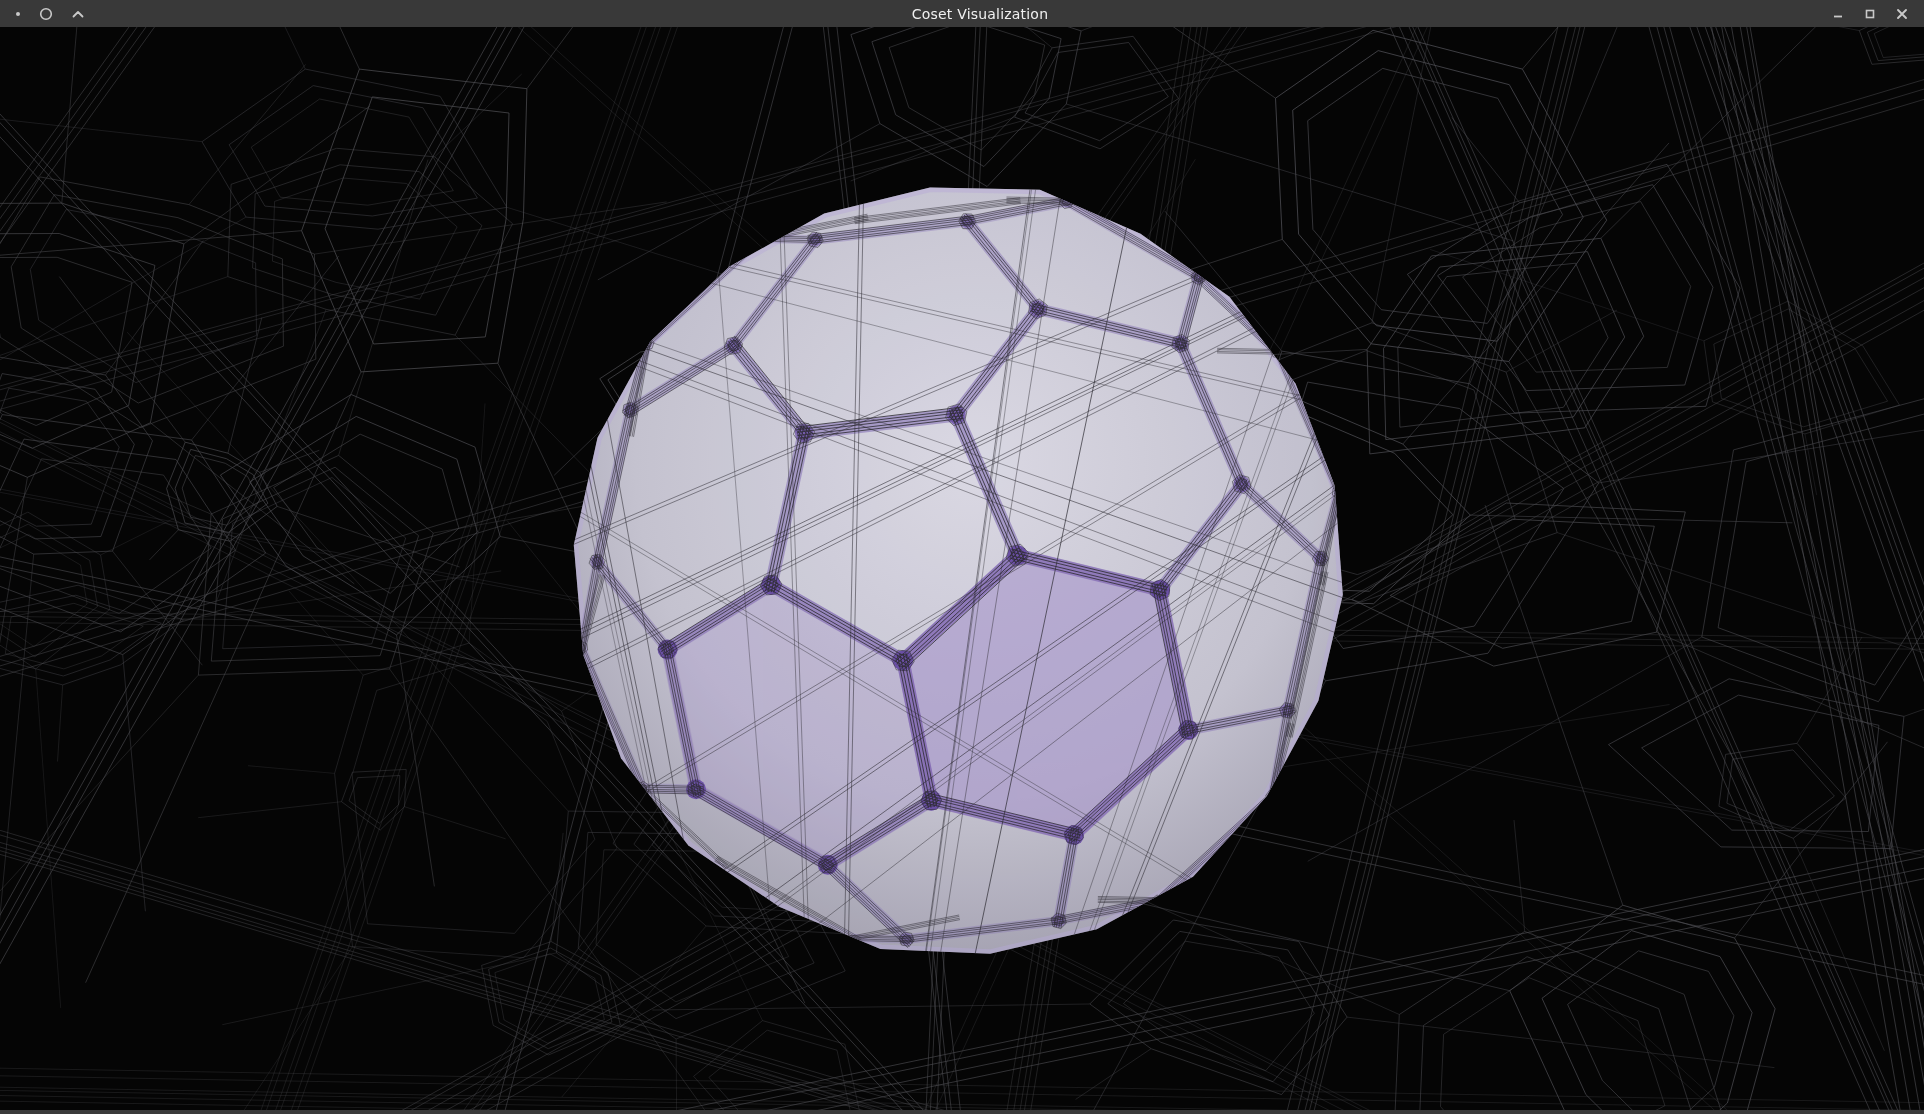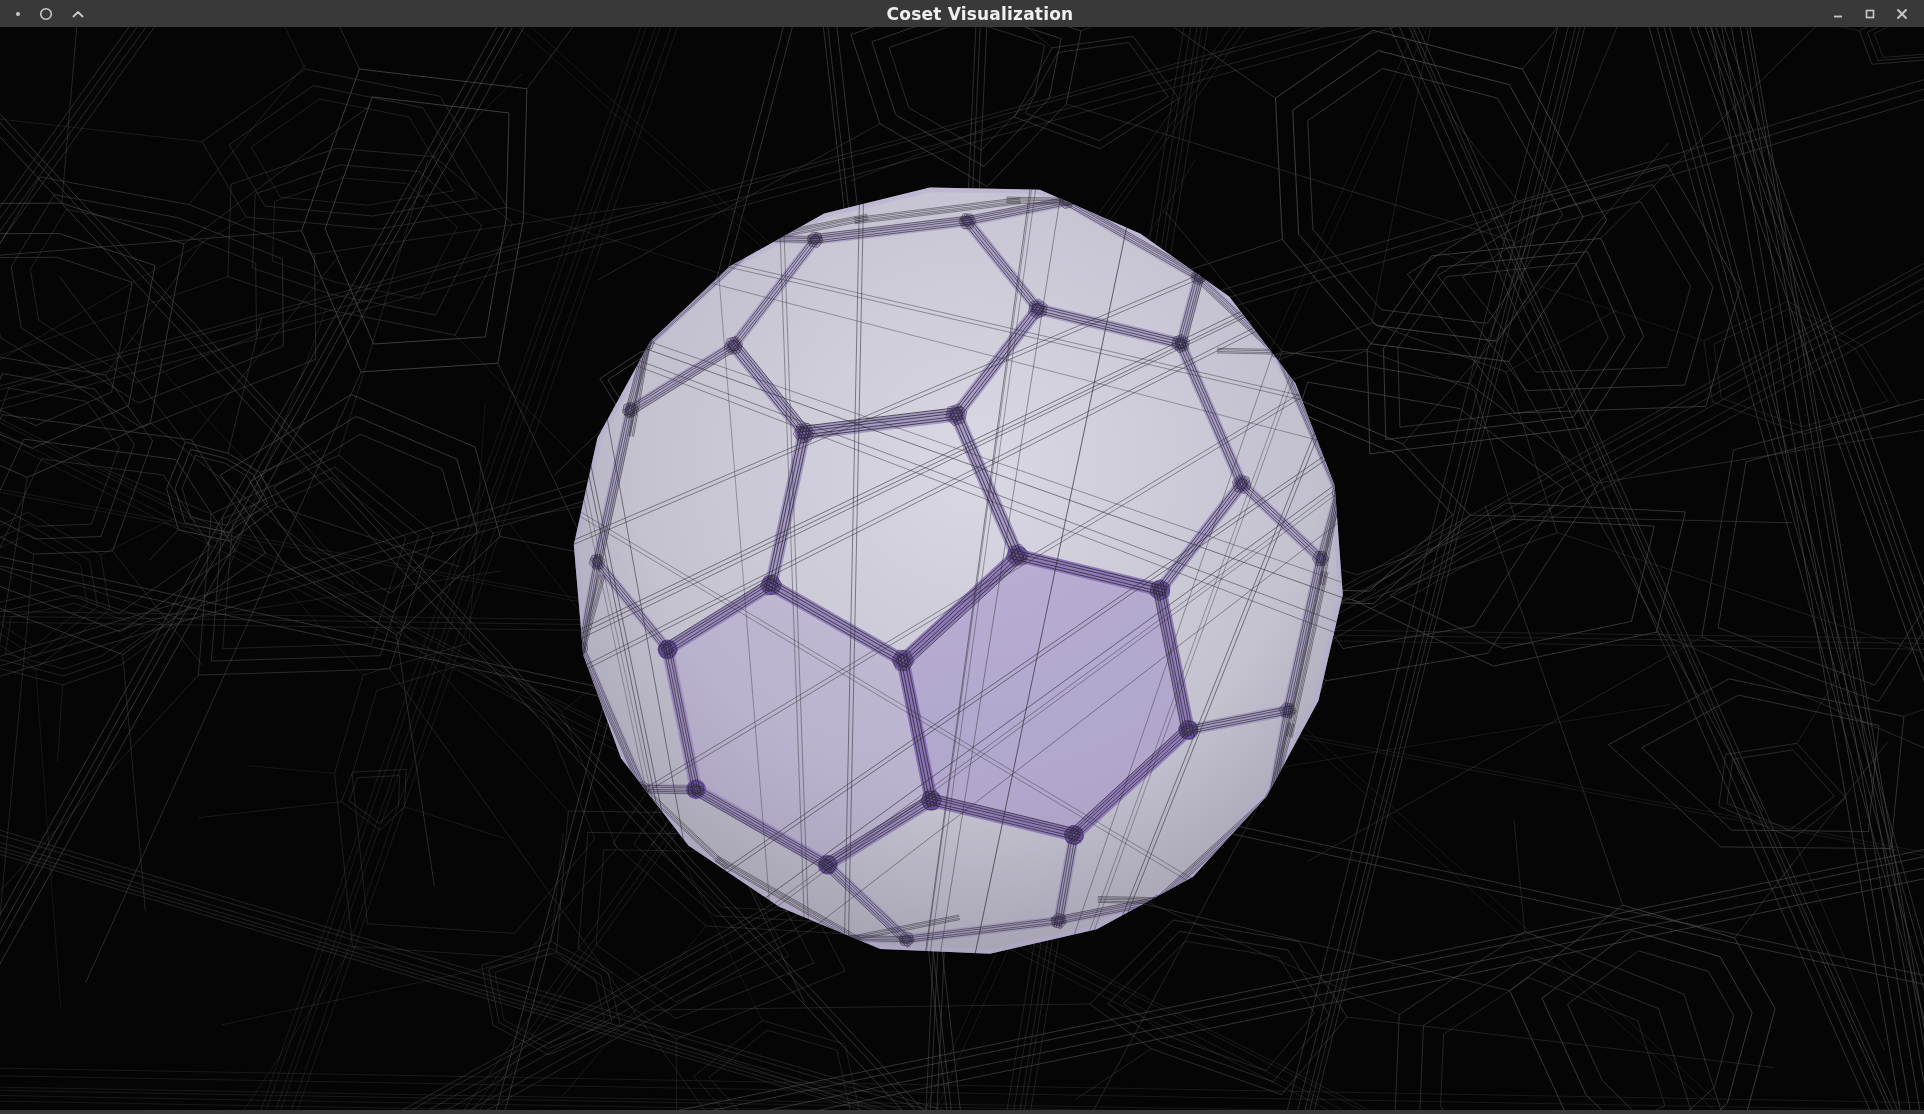--- a/index.html
+++ b/index.html
@@ -13,21 +13,21 @@
     position: relative; height: 27px;
     background: var(--titlebar-bg, #393939);
     display: flex; align-items: center; justify-content: space-between;
     box-sizing: border-box;
   }
   .tb-left, .tb-right { display: flex; align-items: center; height: 100%; z-index: 2; }
   .tb-title {
     position: absolute; left: 0; right: 0; top: 0; bottom: 0;
     display: flex; align-items: center; justify-content: center;
     color: var(--titlebar-text, #f0f0f0);
-    font-size: 17px; font-weight: bold; letter-spacing: 0.2px;
+    font-size: 14px; font-weight: normal; letter-spacing: 0.2px;
     pointer-events: none; z-index: 1; margin-left: 36px;
   }
   .tb-btn {
     display: flex; align-items: center; justify-content: center;
     width: 32px; height: 27px; cursor: default;
   }
   .menu-dot {
     width: 4px; height: 4px; border-radius: 50%;
     background: var(--titlebar-icon, #c9c9c9);
     margin-left: 16px; margin-right: 10px;

